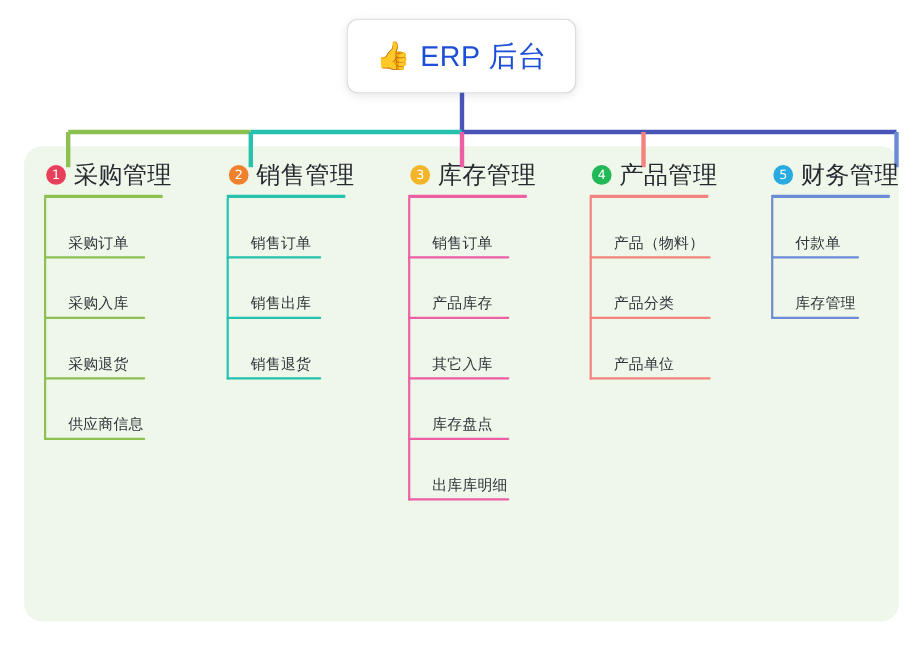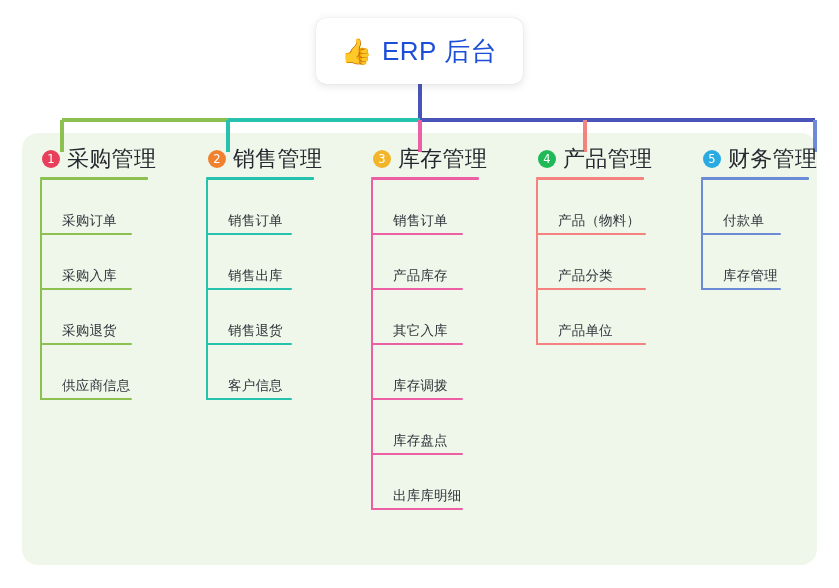--- a/index.html
+++ b/index.html
@@ -216,24 +216,20 @@
             <div class="leaf-rule" style="background: rgb(38, 194, 173); width: 86px;"></div>
           </div>
           <div class="leaf">
             <span class="leaf-text">销售出库</span>
             <div class="leaf-rule" style="background: rgb(38, 194, 173); width: 86px;"></div>
           </div>
           <div class="leaf">
             <span class="leaf-text">销售退货</span>
             <div class="leaf-rule" style="background: rgb(38, 194, 173); width: 86px;"></div>
           </div>
-          <div class="leaf">
-            <span class="leaf-text">客户信息</span>
-            <div class="leaf-rule" style="background: rgb(38, 194, 173); width: 86px;"></div>
-          </div>
         </div>
       </div>
       <div class="branch" style="left: 371px;">
         <div class="branch-header">
           <span class="branch-badge" style="background: rgb(242, 181, 42);">3</span>
           <span class="branch-label">库存管理</span>
         </div>
         <div class="branch-rule" style="background: rgb(237, 95, 165); width: 108px;"></div>
         <div class="branch-body">
           <div class="spine" style="background: rgb(237, 95, 165);"></div>
@@ -243,24 +239,20 @@
           </div>
           <div class="leaf">
             <span class="leaf-text">产品库存</span>
             <div class="leaf-rule" style="background: rgb(237, 95, 165); width: 92px;"></div>
           </div>
           <div class="leaf">
             <span class="leaf-text">其它入库</span>
             <div class="leaf-rule" style="background: rgb(237, 95, 165); width: 92px;"></div>
           </div>
           <div class="leaf">
-            <span class="leaf-text">库存调拨</span>
-            <div class="leaf-rule" style="background: rgb(237, 95, 165); width: 92px;"></div>
-          </div>
-          <div class="leaf">
             <span class="leaf-text">库存盘点</span>
             <div class="leaf-rule" style="background: rgb(237, 95, 165); width: 92px;"></div>
           </div>
           <div class="leaf">
             <span class="leaf-text">出库库明细</span>
             <div class="leaf-rule" style="background: rgb(237, 95, 165); width: 92px;"></div>
           </div>
         </div>
       </div>
       <div class="branch" style="left: 536px;">

